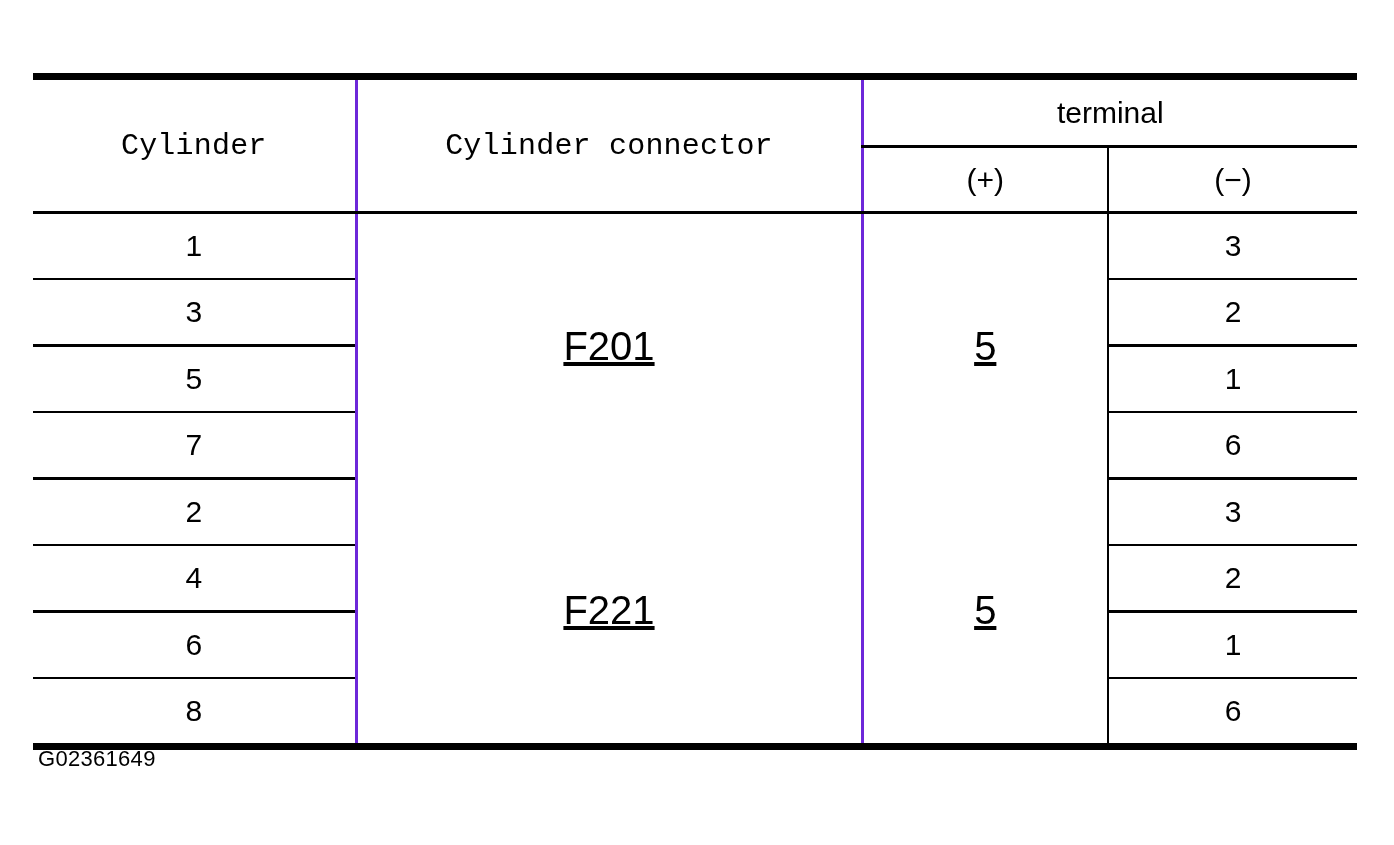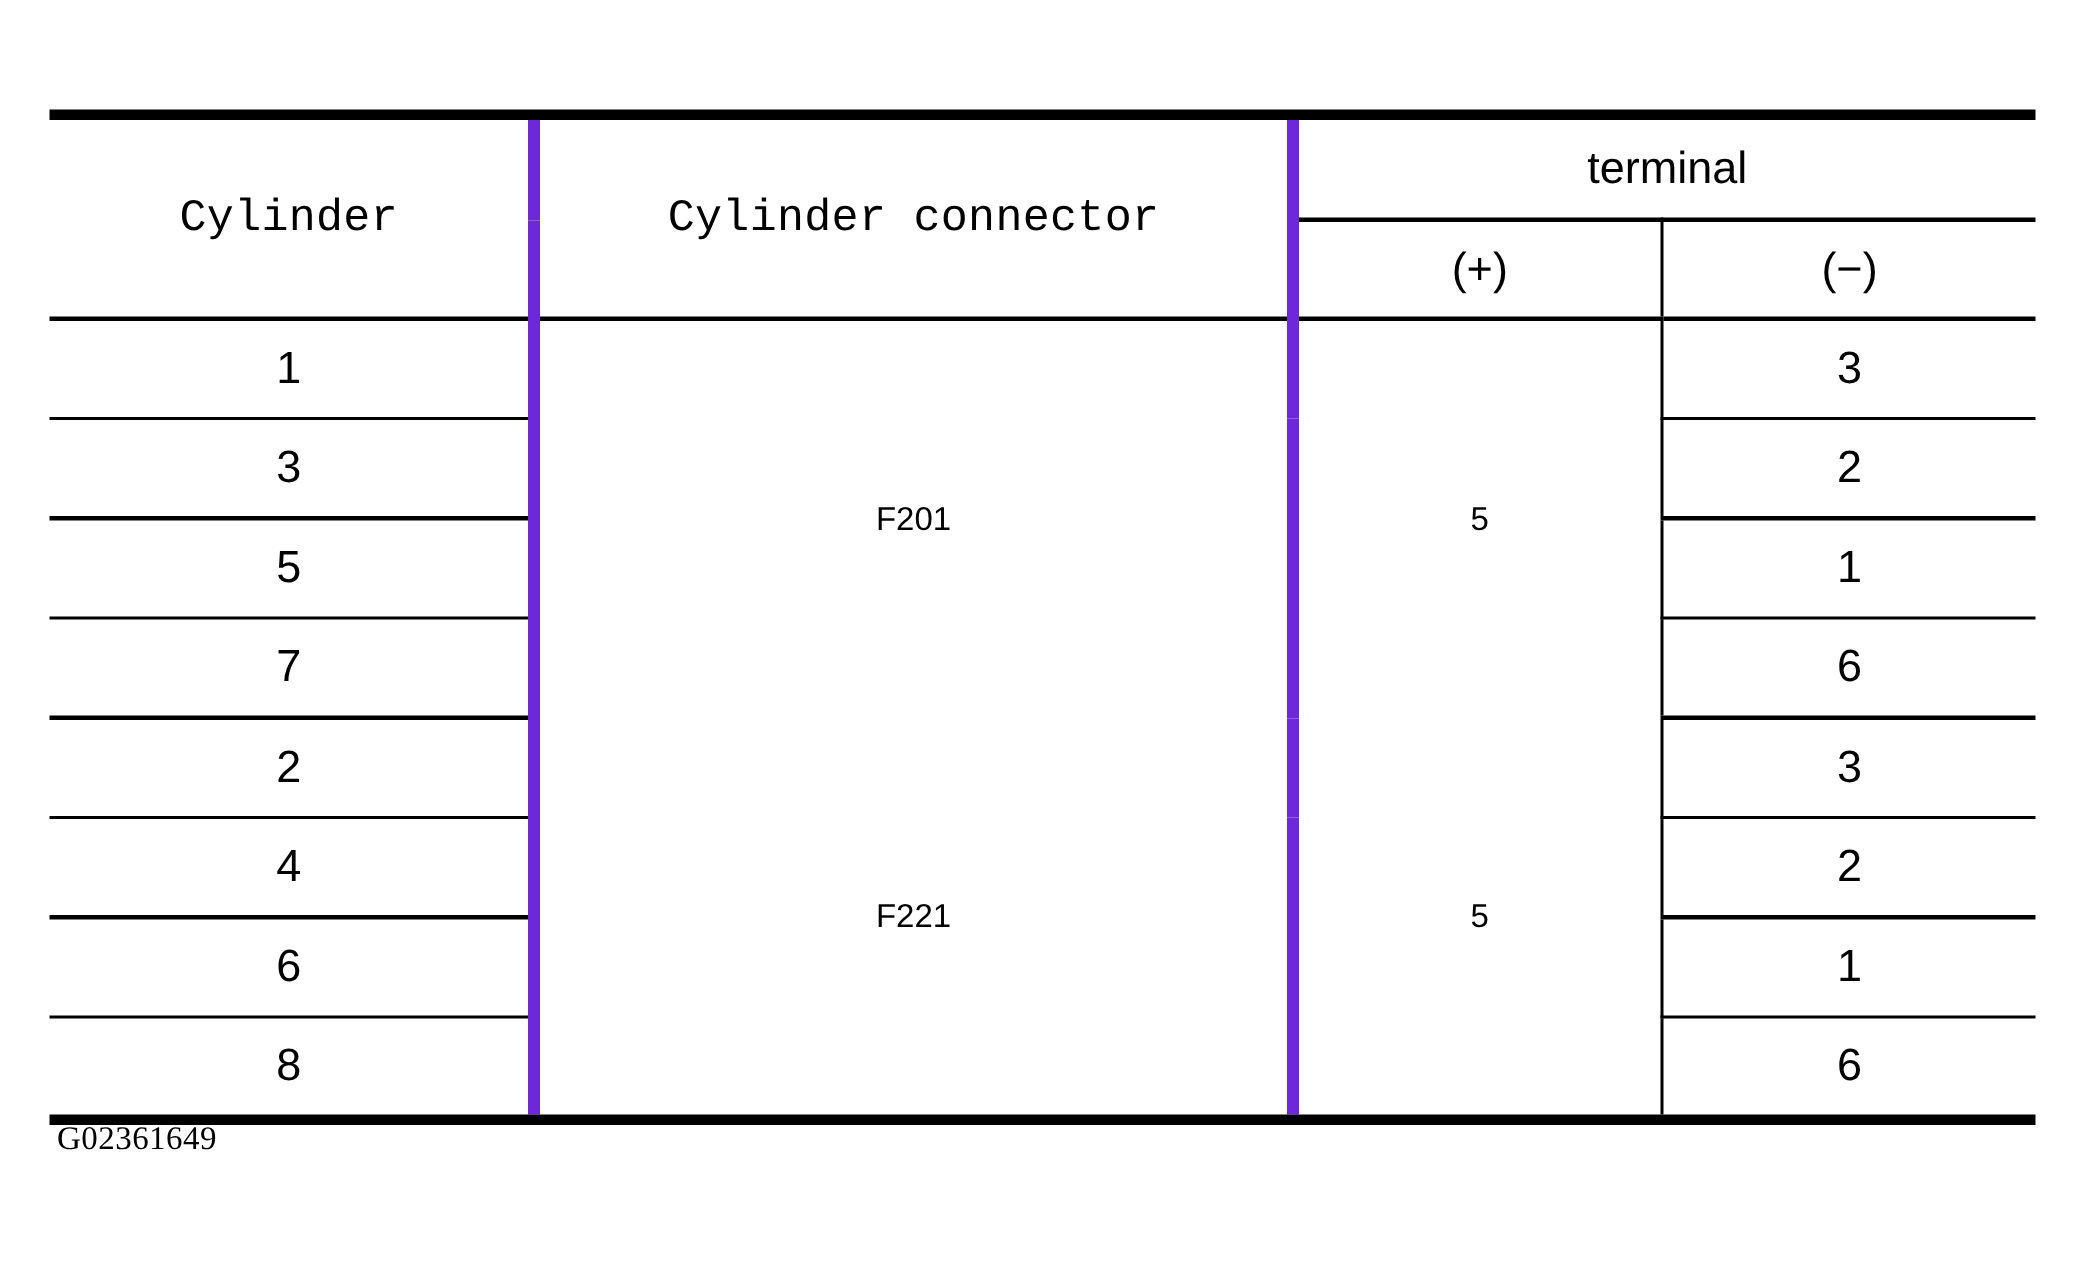--- a/index.html
+++ b/index.html
@@ -60,21 +60,21 @@
     background: #000000;
     width: 1324px;
   }
   .rule-bottom {
     height: 7px;
     background: #000000;
     width: 1324px;
   }
 
   
-  .vdiv-left   { border-left: 8px solid #6d28d9; }
+  .vdiv-left   { border-left: 3px solid #6d28d9; }
   .vdiv-left-thin { border-left: 2px solid #000000; }
 
   
   .hsep-med   { border-bottom: 3px solid #000000; }
   .hsep-thin  { border-bottom: 2px solid #000000; }
 
   
   .hdr-cell {
     height: 128px;
     font-size: 30px;
@@ -89,32 +89,33 @@
     height: 63px;
     font-size: 30px;
   }
 
   
   .body-cell {
     height: 64px;
     font-size: 30px;
   }
   .grp-cell {
-    font-size: 22px;
+    font-size: 40px;
+    text-decoration: underline;
   }
 
   
   .caption {
     position: absolute;
     left: 38px;
     top: 746px;
     font-size: 22px;
     letter-spacing: 0.3px;
     color: #000000;
-    font-family: Liberation Serif, serif;
+    font-family: Liberation Sans, sans-serif;
   }
 </style>
 </head>
 <body>
 
 <div class="page">
 
   <div class="spec-table-wrap">
 
     <div class="rule-top"></div>

